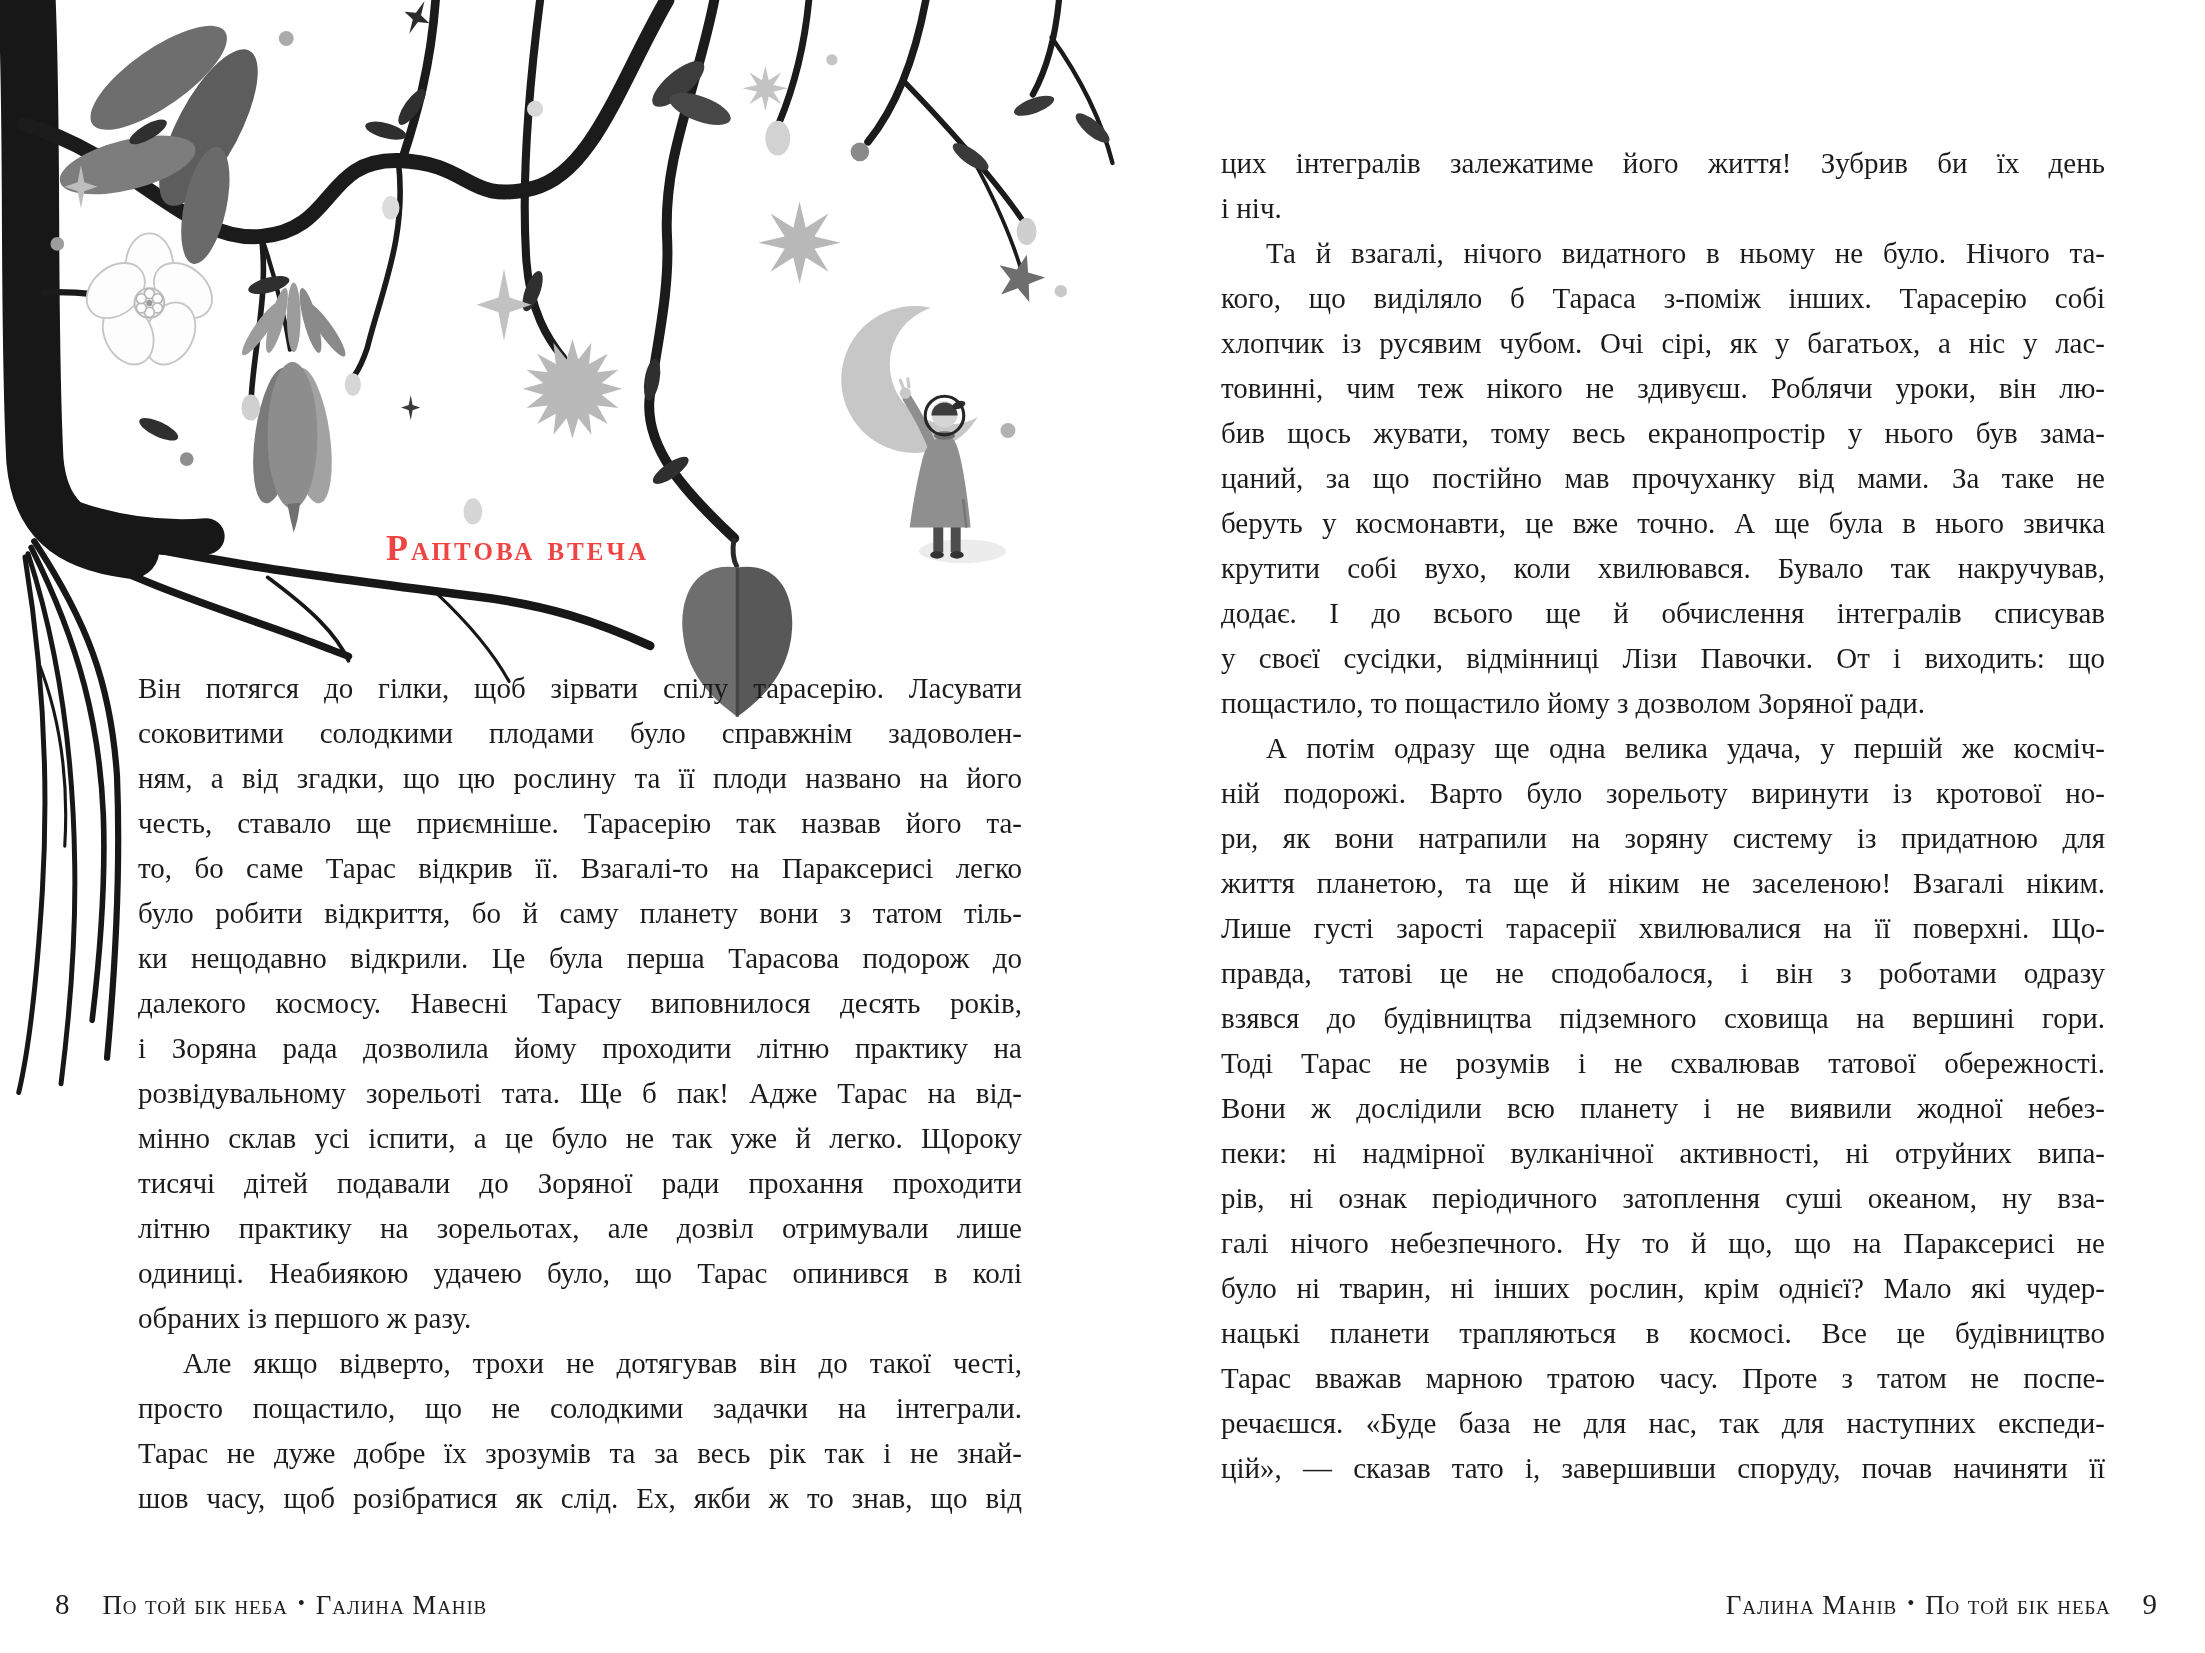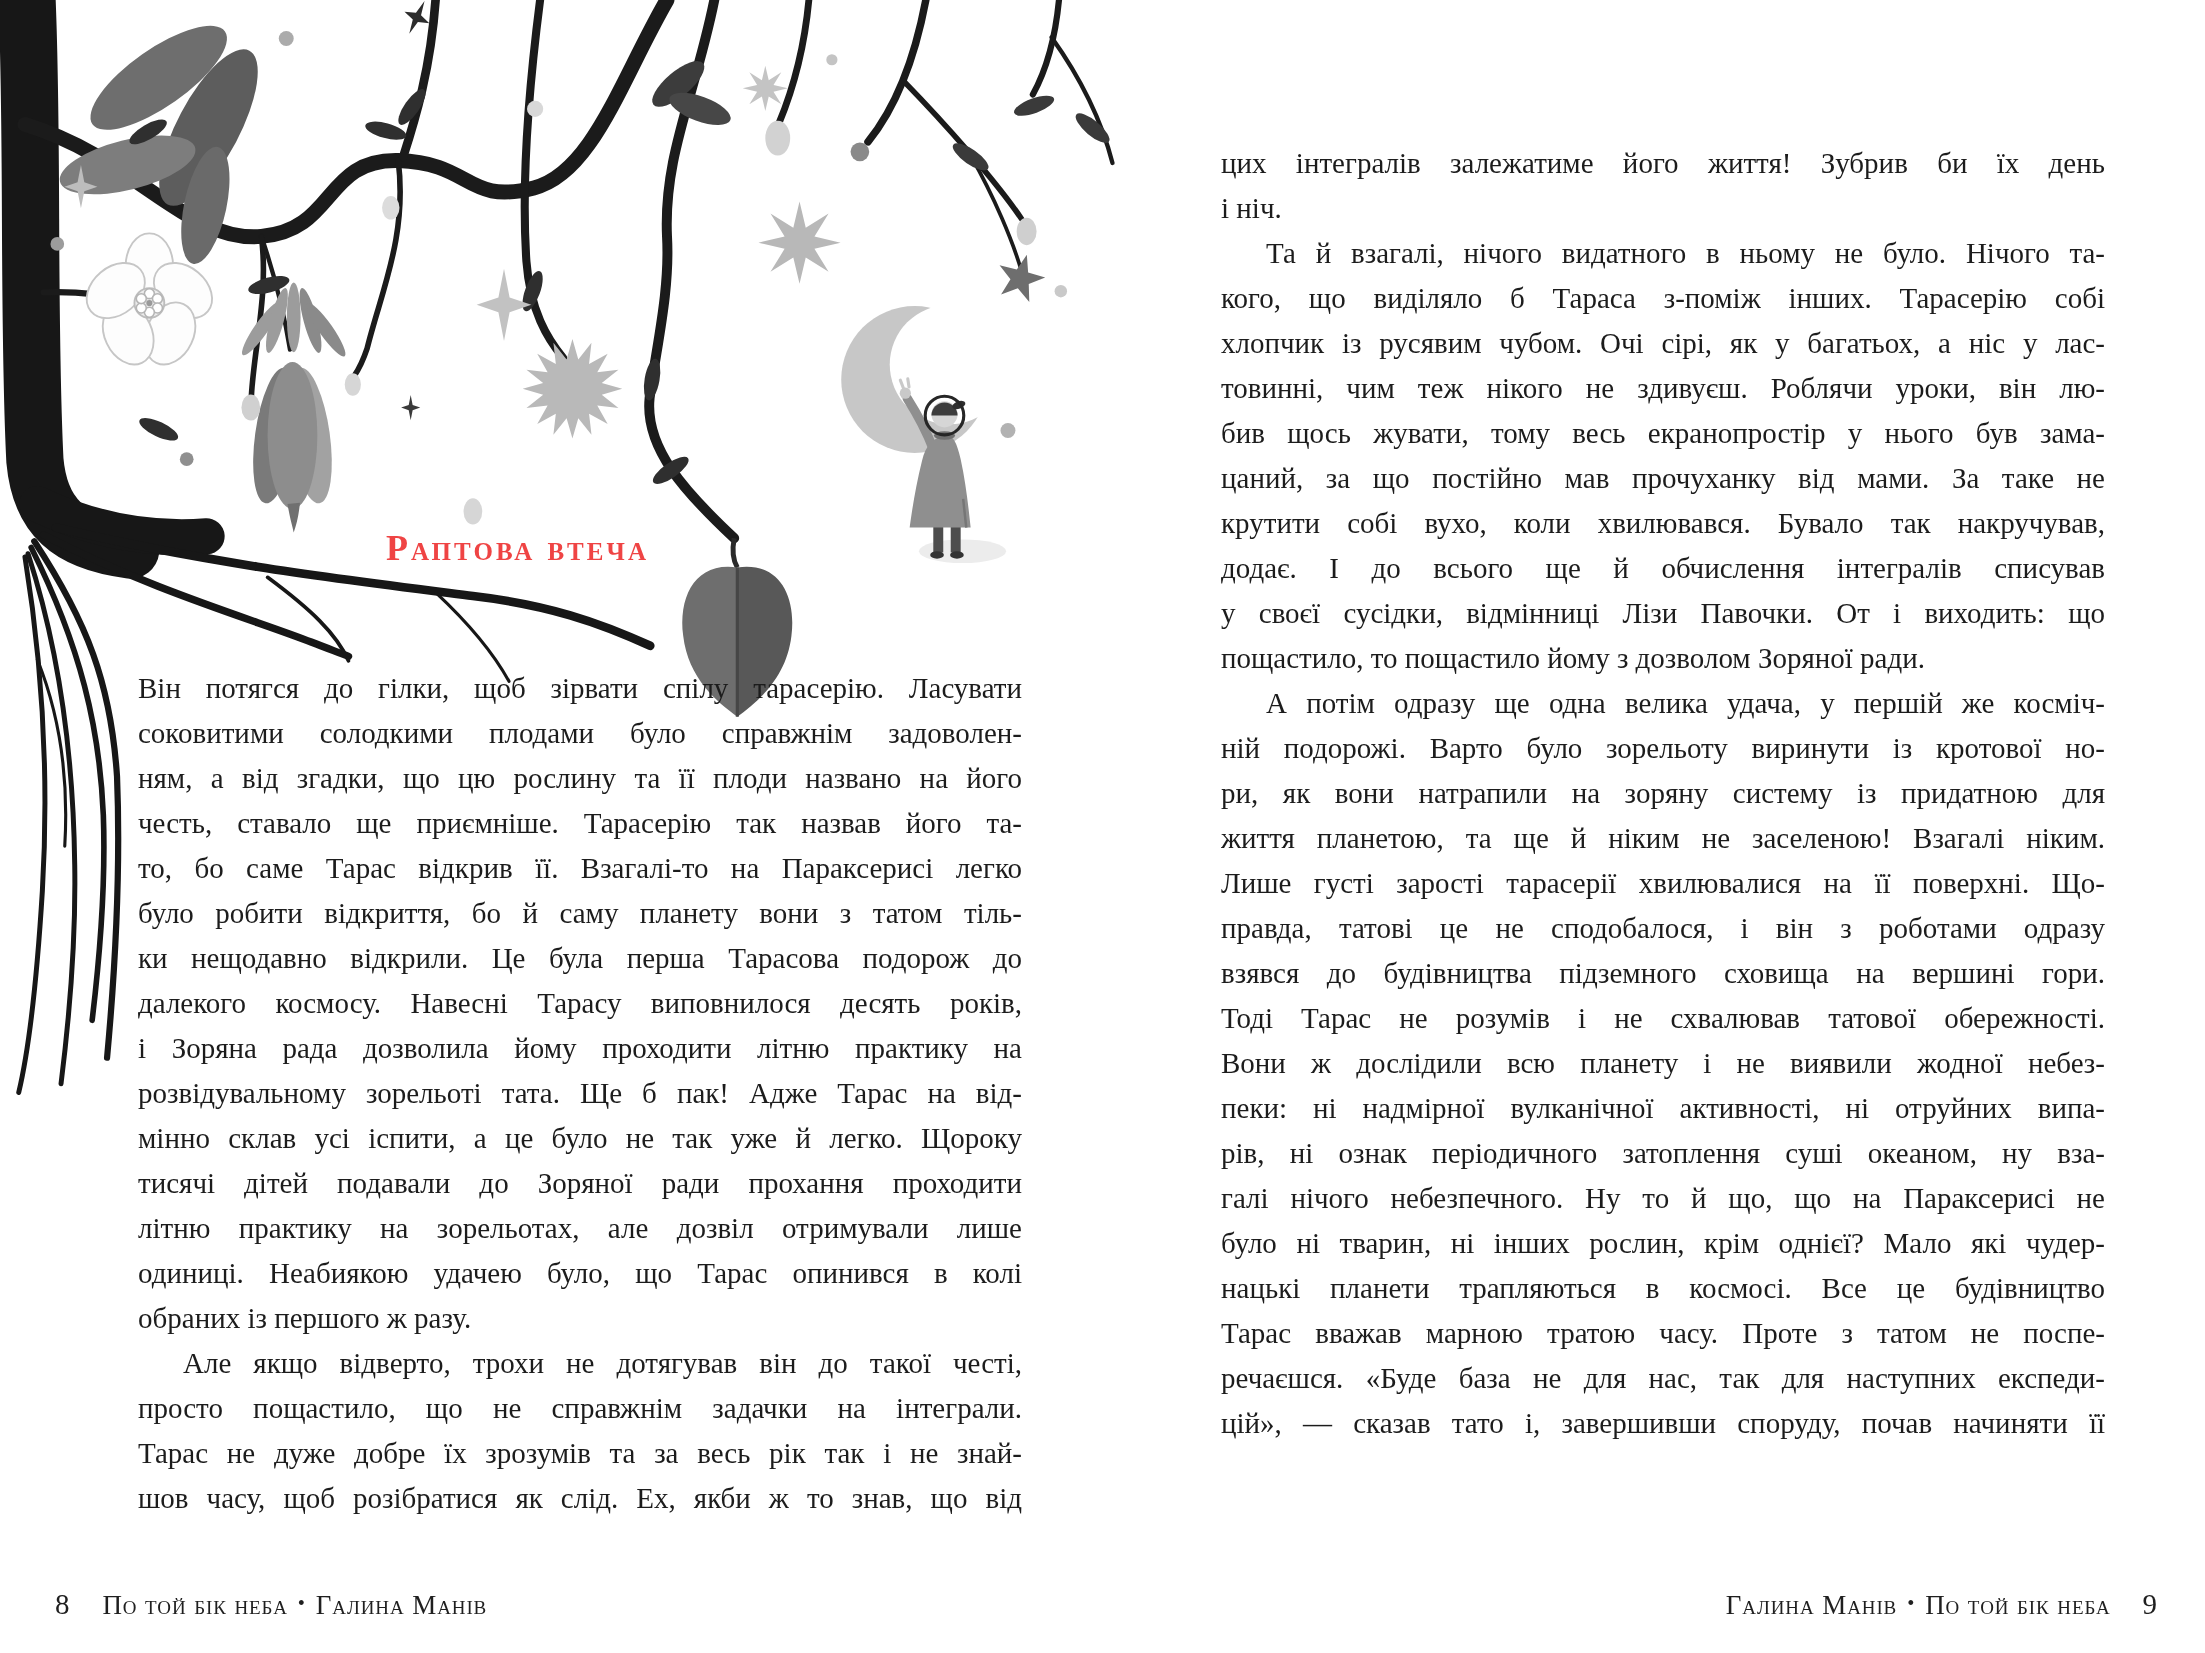--- a/index.html
+++ b/index.html
@@ -221,41 +221,42 @@
         <div class="line">ки нещодавно відкрили. Це була перша Тарасова подорож до</div>
         <div class="line">далекого космосу. Навесні Тарасу виповнилося десять років,</div>
         <div class="line">і Зоряна рада дозволила йому проходити літню практику на</div>
         <div class="line">розвідувальному зорельоті тата. Ще б пак! Адже Тарас на від-</div>
         <div class="line">мінно склав усі іспити, а це було не так уже й легко. Щороку</div>
         <div class="line">тисячі дітей подавали до Зоряної ради прохання проходити</div>
         <div class="line">літню практику на зорельотах, але дозвіл отримували лише</div>
         <div class="line">одиниці. Неабиякою удачею було, що Тарас опинився в колі</div>
         <div class="line short">обраних із першого ж разу.</div>
         <div class="line indent">Але якщо відверто, трохи не дотягував він до такої честі,</div>
-        <div class="line">просто пощастило, що не справжнім задачки на інтеграли.</div>
+        <div class="line">просто пощастило, що не солодкими задачки на інтеграли.</div>
         <div class="line">Тарас не дуже добре їх зрозумів та за весь рік так і не знай-</div>
         <div class="line">шов часу, щоб розібратися як слід. Ех, якби ж то знав, що від</div>
       </div>
 
     <div class="footer left-footer">
       <span class="folio">8</span>
       <span class="footer-text"><span>По той бік неба</span><span class="sep">•</span><span>Галина Манів</span></span>
     </div>
   </section>
 
   <section class="page right">
     <div id="right-body" class="body-text right-col" style="left:118px;">
         <div class="line">цих інтегралів залежатиме його життя! Зубрив би їх день</div>
         <div class="line short">і ніч.</div>
         <div class="line indent">Та й взагалі, нічого видатного в ньому не було. Нічого та-</div>
         <div class="line">кого, що виділяло б Тараса з-поміж інших. Тарасерію собі</div>
         <div class="line">хлопчик із русявим чубом. Очі сірі, як у багатьох, а ніс у лас-</div>
         <div class="line">товинні, чим теж нікого не здивуєш. Роблячи уроки, він лю-</div>
         <div class="line">бив щось жувати, тому весь екранопростір у нього був зама-</div>
         <div class="line">цаний, за що постійно мав прочуханку від мами. За таке не</div>
+        <div class="line">беруть у космонавти, це вже точно. А ще була в нього звичка</div>
         <div class="line">крутити собі вухо, коли хвилювався. Бувало так накручував,</div>
         <div class="line">додає. І до всього ще й обчислення інтегралів списував</div>
         <div class="line">у своєї сусідки, відмінниці Лізи Павочки. От і виходить: що</div>
         <div class="line short">пощастило, то пощастило йому з дозволом Зоряної ради.</div>
         <div class="line indent">А потім одразу ще одна велика удача, у першій же косміч-</div>
         <div class="line">ній подорожі. Варто було зорельоту виринути із кротової но-</div>
         <div class="line">ри, як вони натрапили на зоряну систему із придатною для</div>
         <div class="line">життя планетою, та ще й ніким не заселеною! Взагалі ніким.</div>
         <div class="line">Лише густі зарості тарасерії хвилювалися на її поверхні. Що-</div>
         <div class="line">правда, татові це не сподобалося, і він з роботами одразу</div>

